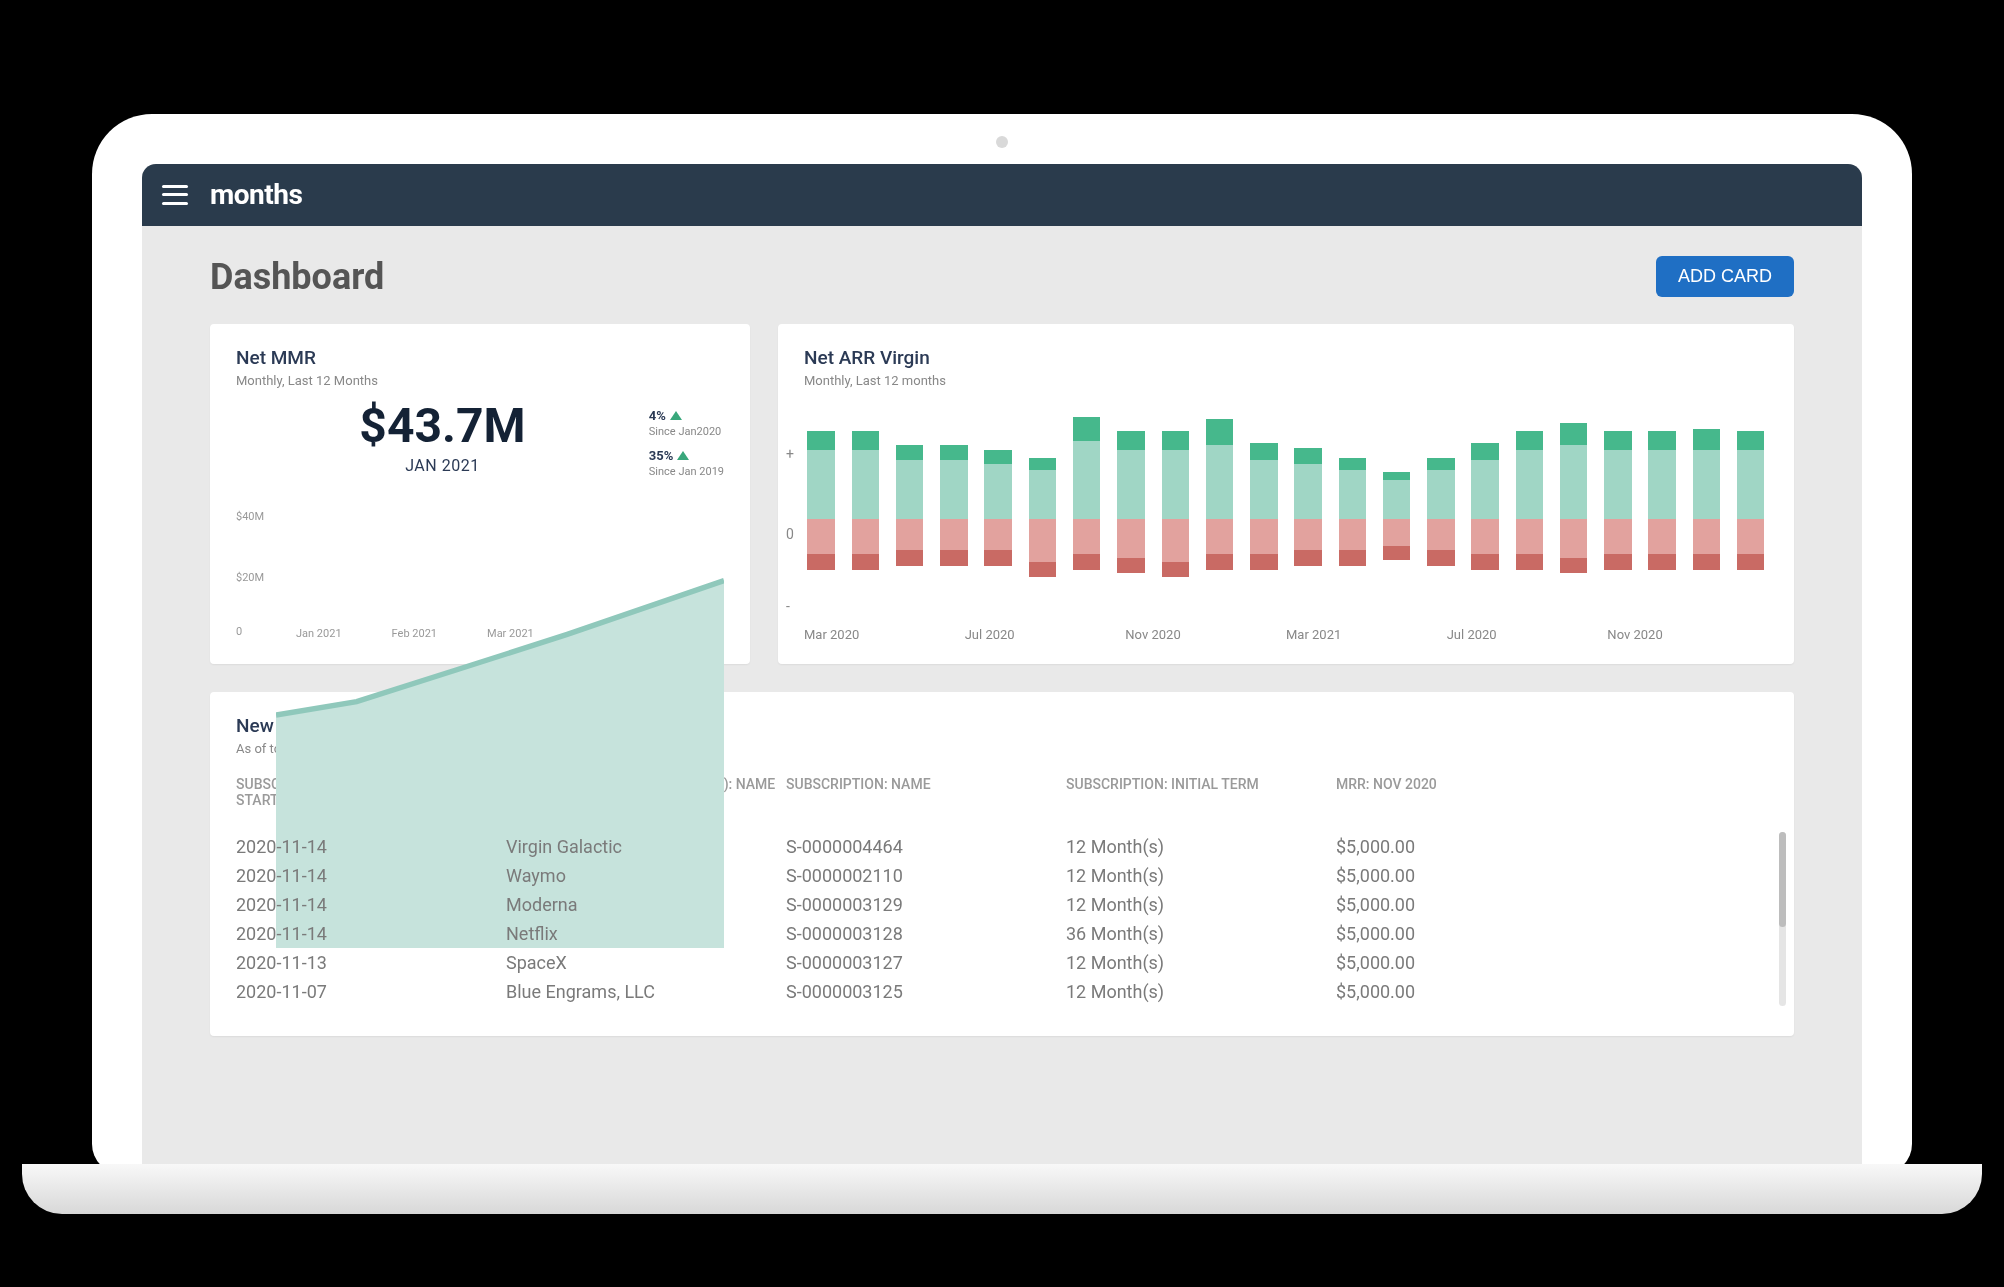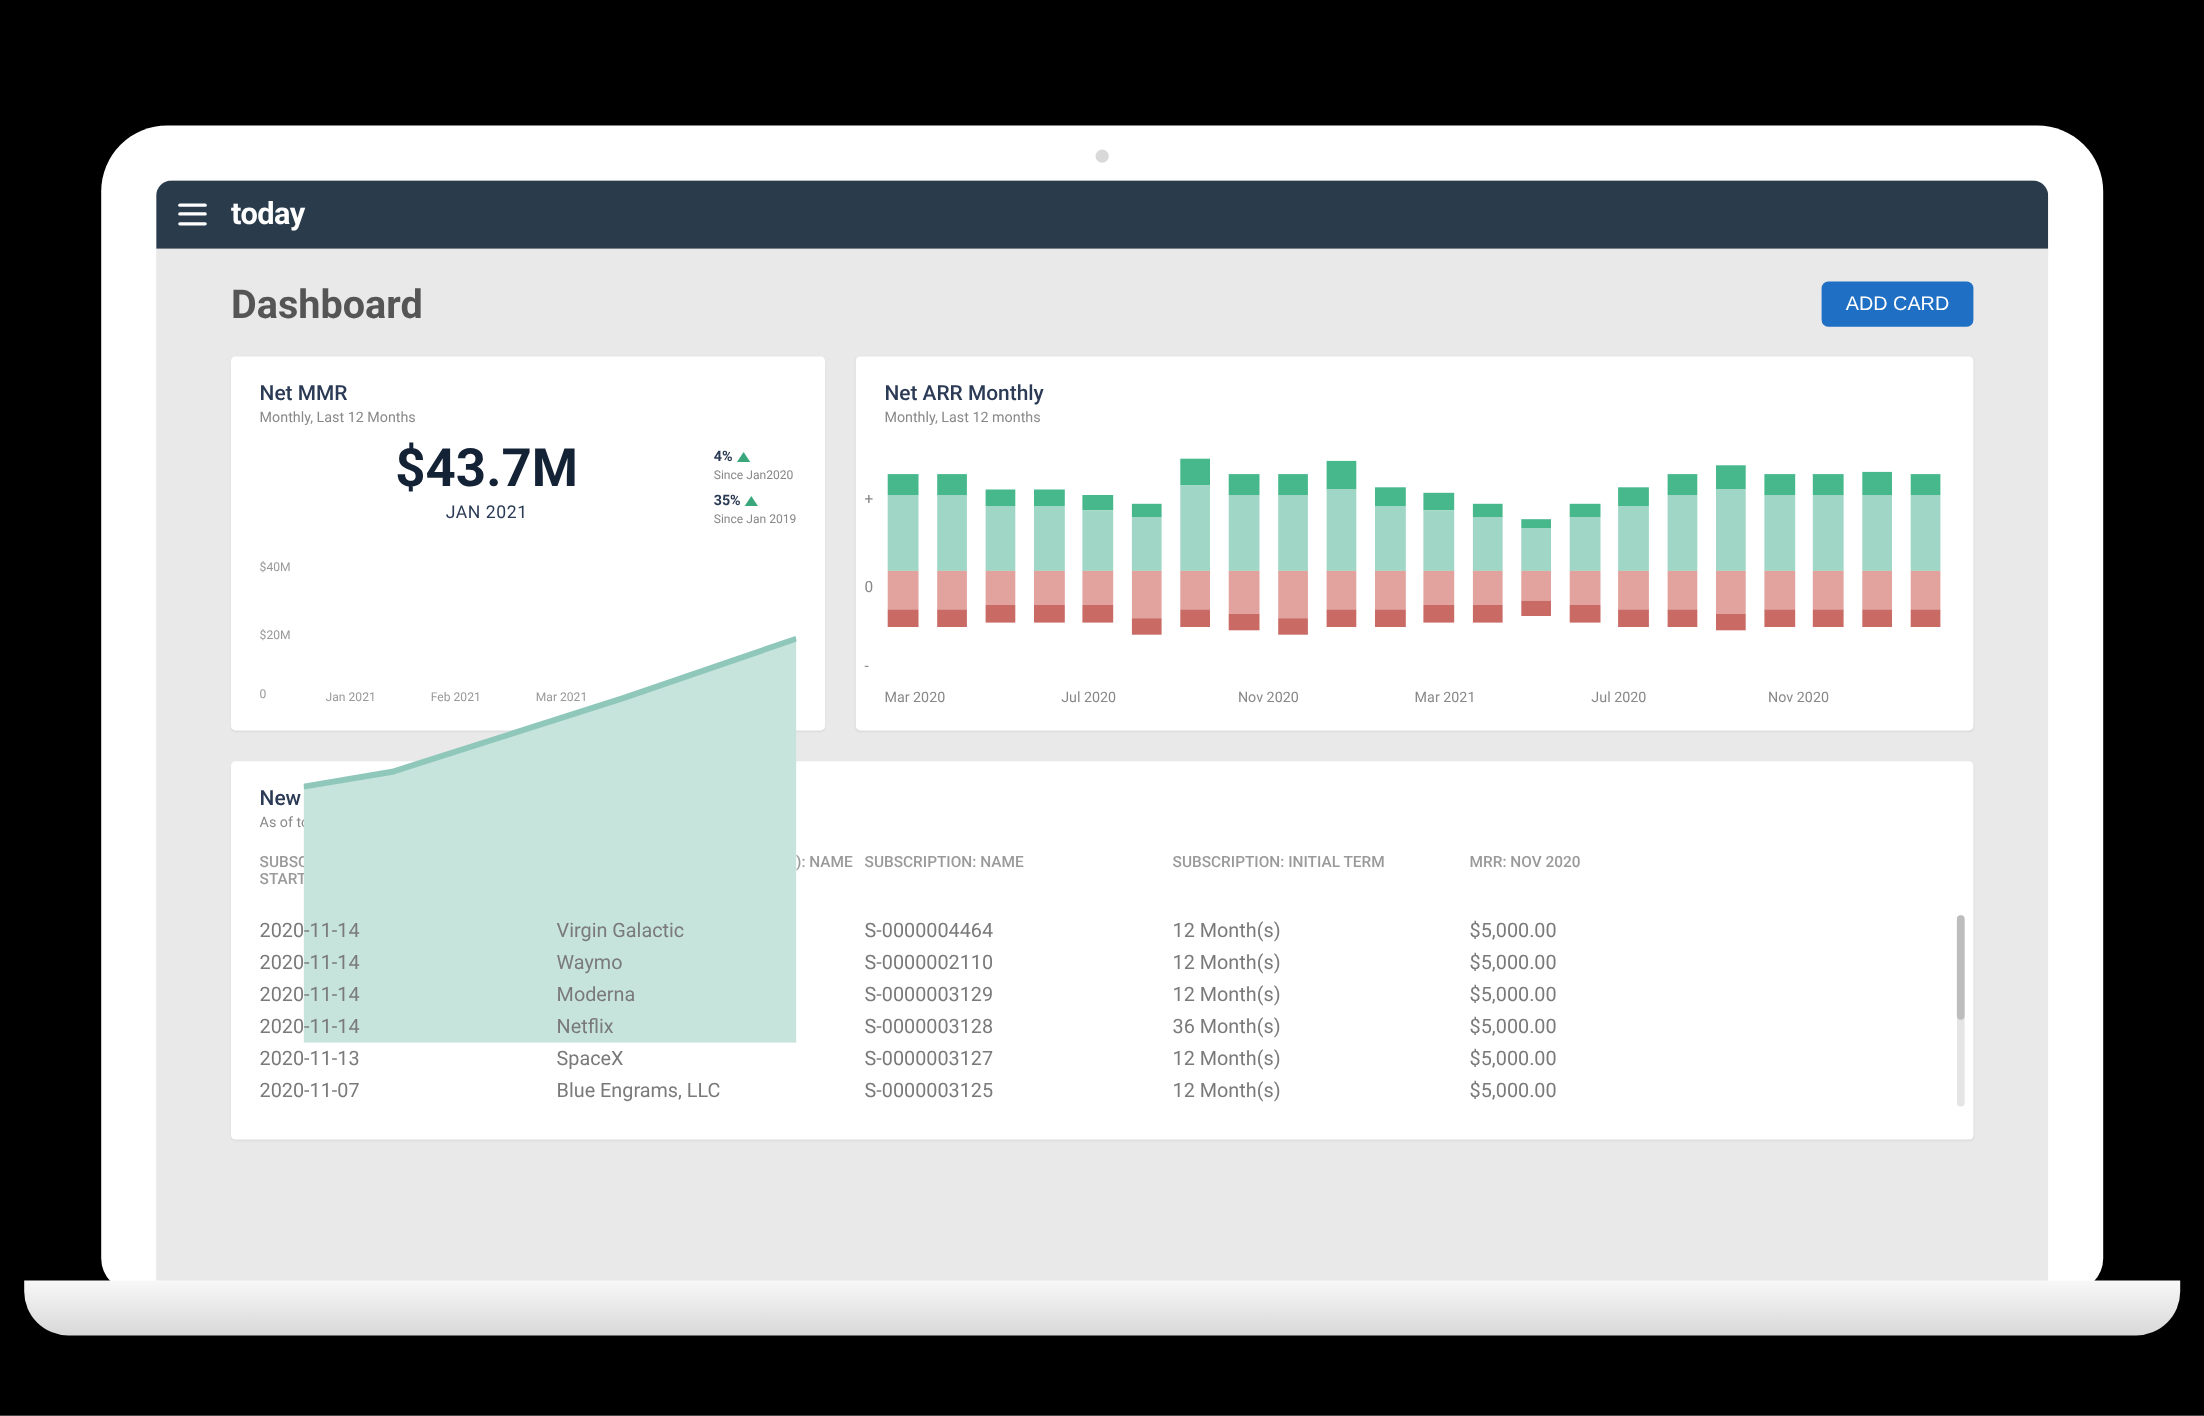--- a/index.html
+++ b/index.html
@@ -142,21 +142,21 @@
 <div class="laptop">
   <div class="camera"></div>
   <div class="screen">
 
     <div class="topbar">
       <div class="hamburger">
         <span></span>
           <span></span>
           <span></span>
       </div>
-      <div class="brand">today</div>
+      <div class="brand">months</div>
     </div>
 
     <div class="page">
 
       <div class="page-header">
         <h1 class="page-title">Dashboard</h1>
         <button class="add-btn">ADD CARD</button>
       </div>
 
       <div class="cards-row">
@@ -192,21 +192,21 @@
             </svg>
             <div class="x-labels-area">
               <span>Jan 2021</span>
               <span>Feb 2021</span>
               <span>Mar 2021</span>
             </div>
           </div>
         </div>
 
         <div class="card card-arr">
-          <div class="card-title">Net ARR Monthly</div>
+          <div class="card-title">Net ARR Virgin</div>
           <div class="card-sub">Monthly, Last 12 months</div>
           <div class="arr-chart">
             <span class="arr-side" style="top:22%">+</span>
             <span class="arr-side" style="top:55%">0</span>
             <span class="arr-side" style="top:85%">-</span>
             <div class="arr-bars" id="arr-bars">
                 <div class="bar-group">
                   <div style="position:absolute;left:10%;right:10%;bottom:45.45454545454546%;height:40.909090909090914%;">
                     <div class="seg seg-g1" style="height:22.22222222222222%"></div>
                     <div class="seg seg-g2" style="height:77.77777777777779%"></div>

